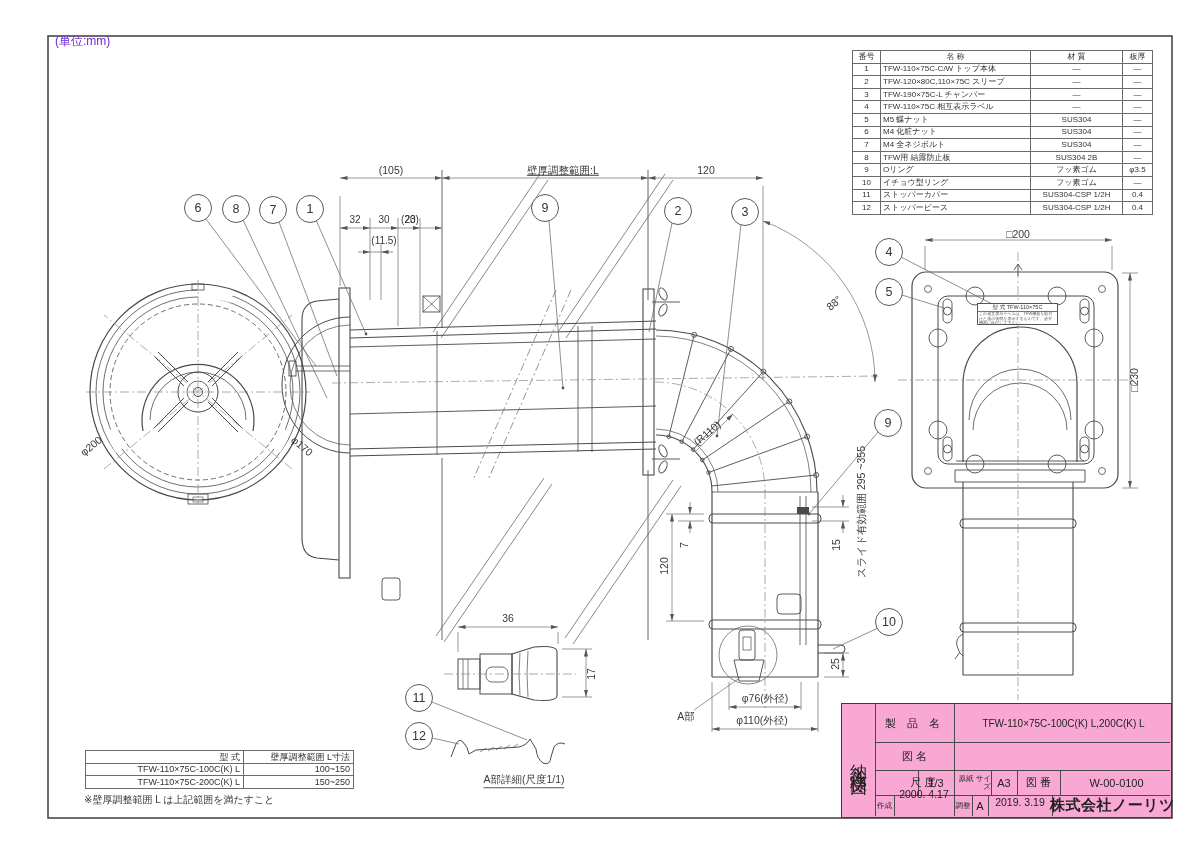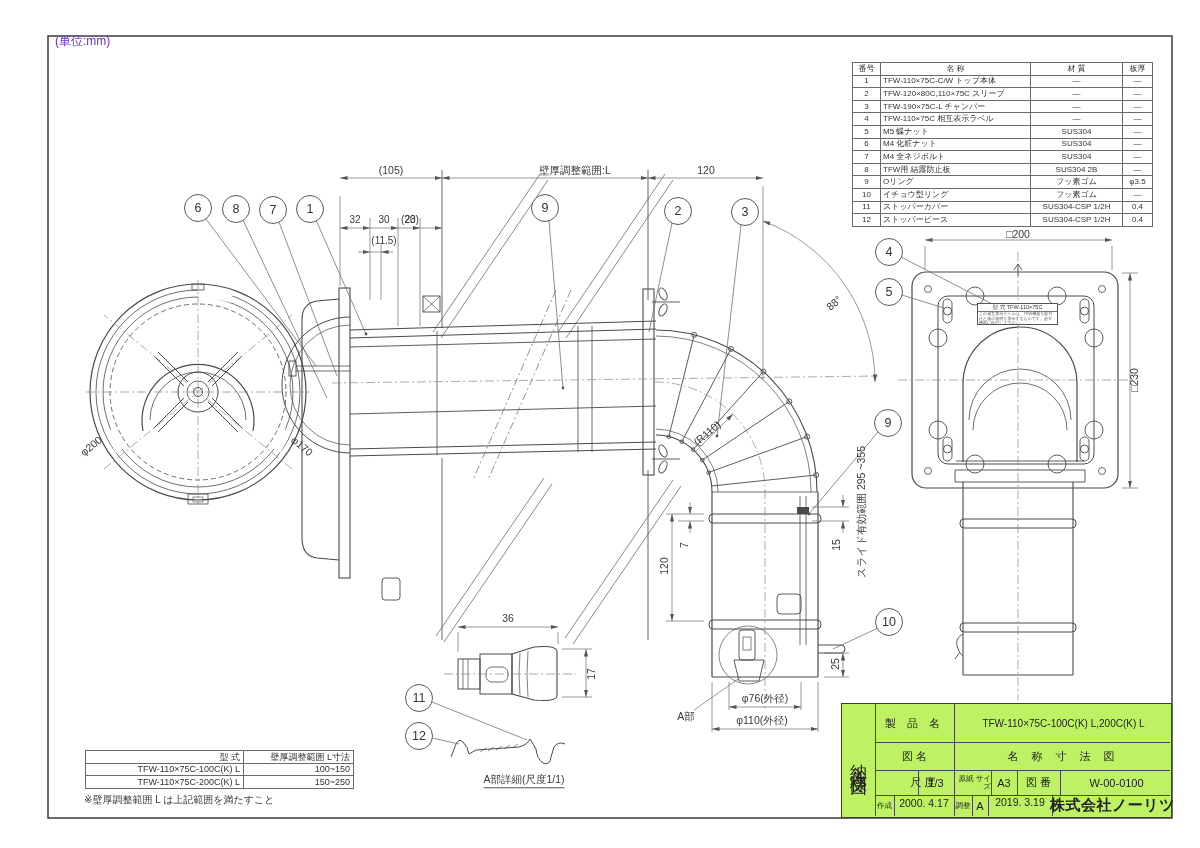--- a/index.html
+++ b/index.html
@@ -8,34 +8,34 @@
   svg.draw{position:absolute;left:0;top:0;}
   .lbl{position:absolute;font-size:10.5px;color:#3a3a3a;white-space:nowrap;
        transform:translate(-50%,-50%);line-height:1;}
   .lbl-tl{position:absolute;font-size:12px;color:#6d28d9;white-space:nowrap;}
   .balloon{position:absolute;width:26px;height:26px;border:1px solid #5a5a5a;border-radius:50%;
        background:#fff;display:flex;align-items:center;justify-content:center;
        font-size:12.5px;color:#333;transform:translate(-50%,-50%);}
   .subdim{font-size:10px;}
   
   table.parts{position:absolute;left:852px;top:50px;width:300px;border-collapse:collapse;
-       font-size:8px;color:#333;table-layout:fixed;margin-top:12px;}
+       font-size:8px;color:#333;table-layout:fixed;}
   table.parts th,table.parts td{border:1px solid #6a6a6a;padding:0 2px;height:11.6px;
        line-height:10px;overflow:hidden;white-space:nowrap;}
   table.parts th{font-weight:normal;text-align:center;}
   td.c{text-align:center;}
   
   table.model{position:absolute;left:85px;top:750px;width:268px;border-collapse:collapse;
        font-size:9px;color:#333;table-layout:fixed;}
   table.model th,table.model td{border:1px solid #6a6a6a;padding:0 3px;height:11.5px;
        line-height:10px;font-weight:normal;text-align:right;white-space:nowrap;}
   .note{position:absolute;left:84px;top:793px;font-size:10px;color:#3a3a3a;white-space:nowrap;}
   
   .tblock{position:absolute;left:841px;top:703px;width:331px;height:115px;
-       border:1.5px solid #3c3c3c;box-sizing:border-box;background:#bef264;}
+       border:1.5px solid #3c3c3c;box-sizing:border-box;background:#f9a8d4;}
   .tbc{position:absolute;display:flex;align-items:center;justify-content:center;
        font-size:11px;color:#222;white-space:nowrap;box-sizing:border-box;}
   .gl{position:absolute;background:#4a4a4a;}
   .doctype{writing-mode:vertical-rl;text-orientation:upright;font-size:17px;letter-spacing:4px;color:#222;}
   .company{font-weight:bold;font-size:15px;letter-spacing:0.5px;}
   .smallcell{font-size:7.5px;line-height:8px;text-align:right;white-space:normal;}
   
   .plate{position:absolute;left:977px;top:303px;width:81px;height:22px;border:1px solid #555;
        box-sizing:border-box;background:#fff;font-size:5.5px;color:#333;overflow:hidden;}
   .plate .l1{border-bottom:1px solid #777;text-align:center;line-height:7px;height:7px;}
@@ -352,21 +352,21 @@
     <circle cx="366" cy="334" r="1.4" fill="#555" stroke="none"></circle>
     <circle cx="563" cy="388" r="1.4" fill="#555" stroke="none"></circle>
     <circle cx="717" cy="436" r="1.4" fill="#555" stroke="none"></circle>
     <circle cx="809" cy="514" r="1.4" fill="#555" stroke="none"></circle>
   </g>
 </svg>
 
 <div class="lbl-tl" style="left:55px;top:33px;">(単位:mm)</div>
 
 <div class="lbl" style="left:391px;top:170px;">(105)</div>
-<div class="lbl" style="left:575px;top:170px;">壁厚調整範囲:L</div>
+<div class="lbl" style="left:563px;top:170px;text-decoration:underline;">壁厚調整範囲:L</div>
 <div class="lbl" style="left:706px;top:170px;">120</div>
 <div class="lbl subdim" style="left:355px;top:220px;">32</div>
 <div class="lbl subdim" style="left:384px;top:220px;">30</div>
 <div class="lbl subdim" style="left:410px;top:220px;">(23)</div>
 <div class="lbl subdim" style="left:410px;top:220px;">20</div>
 <div class="lbl subdim" style="left:384px;top:241px;">(11.5)</div>
 
 <div class="lbl" style="left:91px;top:446px;transform:translate(-50%,-50%) rotate(-39deg);">φ200</div>
 <div class="lbl" style="left:302px;top:446px;transform:translate(-50%,-50%) rotate(39deg);">φ170</div>
 
@@ -559,26 +559,25 @@
   <div class="gl" style="left:218px;top:66px;width:1px;height:25px;"></div>
   <div class="gl" style="left:52px;top:91px;width:1px;height:21px;"></div>
   <div class="gl" style="left:130px;top:91px;width:1px;height:21px;"></div>
   <div class="gl" style="left:146px;top:91px;width:1px;height:21px;"></div>
   <div class="gl" style="left:210px;top:91px;width:1px;height:21px;"></div>
 
   <div class="tbc doctype" style="left:0;top:0;width:33px;height:112px;">納入仕様図</div>
   <div class="tbc" style="left:33px;top:0;width:79px;height:38px;letter-spacing:4px;">製 品 名</div>
   <div class="tbc" style="left:112px;top:0;width:219px;height:38px;font-size:10px;">TFW-110×75C-100C(K) L,200C(K) L</div>
   <div class="tbc" style="left:33px;top:38px;width:79px;height:28px;">図      名</div>
-  <div class="tbc" style="left:112px;top:38px;width:219px;height:28px;letter-spacing:5px;">名 称 寸 法 図</div>
   <div class="tbc" style="left:33px;top:66px;width:43px;height:25px;padding-left:48px;">尺 度</div>
   <div class="tbc" style="left:76px;top:66px;width:36px;height:25px;">1/3</div>
   <div class="tbc smallcell" style="left:112px;top:66px;width:37px;height:25px;">原紙 サイズ</div>
   <div class="tbc" style="left:149px;top:66px;width:26px;height:25px;">A3</div>
   <div class="tbc" style="left:175px;top:66px;width:43px;height:25px;">図 番</div>
   <div class="tbc" style="left:218px;top:66px;width:113px;height:25px;">W-00-0100</div>
   <div class="tbc smallcell" style="left:33px;top:91px;width:19px;height:21px;">作成</div>
-  <div class="tbc" style="left:52px;top:88px;width:60px;height:21px;font-size:10.5px;">2000. 4.17</div>
+  <div class="tbc" style="left:52px;top:79px;width:60px;height:21px;font-size:10.5px;">2000. 4.17</div>
   <div class="tbc smallcell" style="left:112px;top:91px;width:18px;height:21px;">調整</div>
   <div class="tbc" style="left:130px;top:91px;width:16px;height:21px;">A</div>
   <div class="tbc" style="left:146px;top:91px;width:64px;height:14px;font-size:10.5px;">2019. 3.19</div>
   <div class="tbc company" style="left:210px;top:91px;width:121px;height:21px;">株式会社ノーリツ</div>
 </div>
 
 </body></html>

